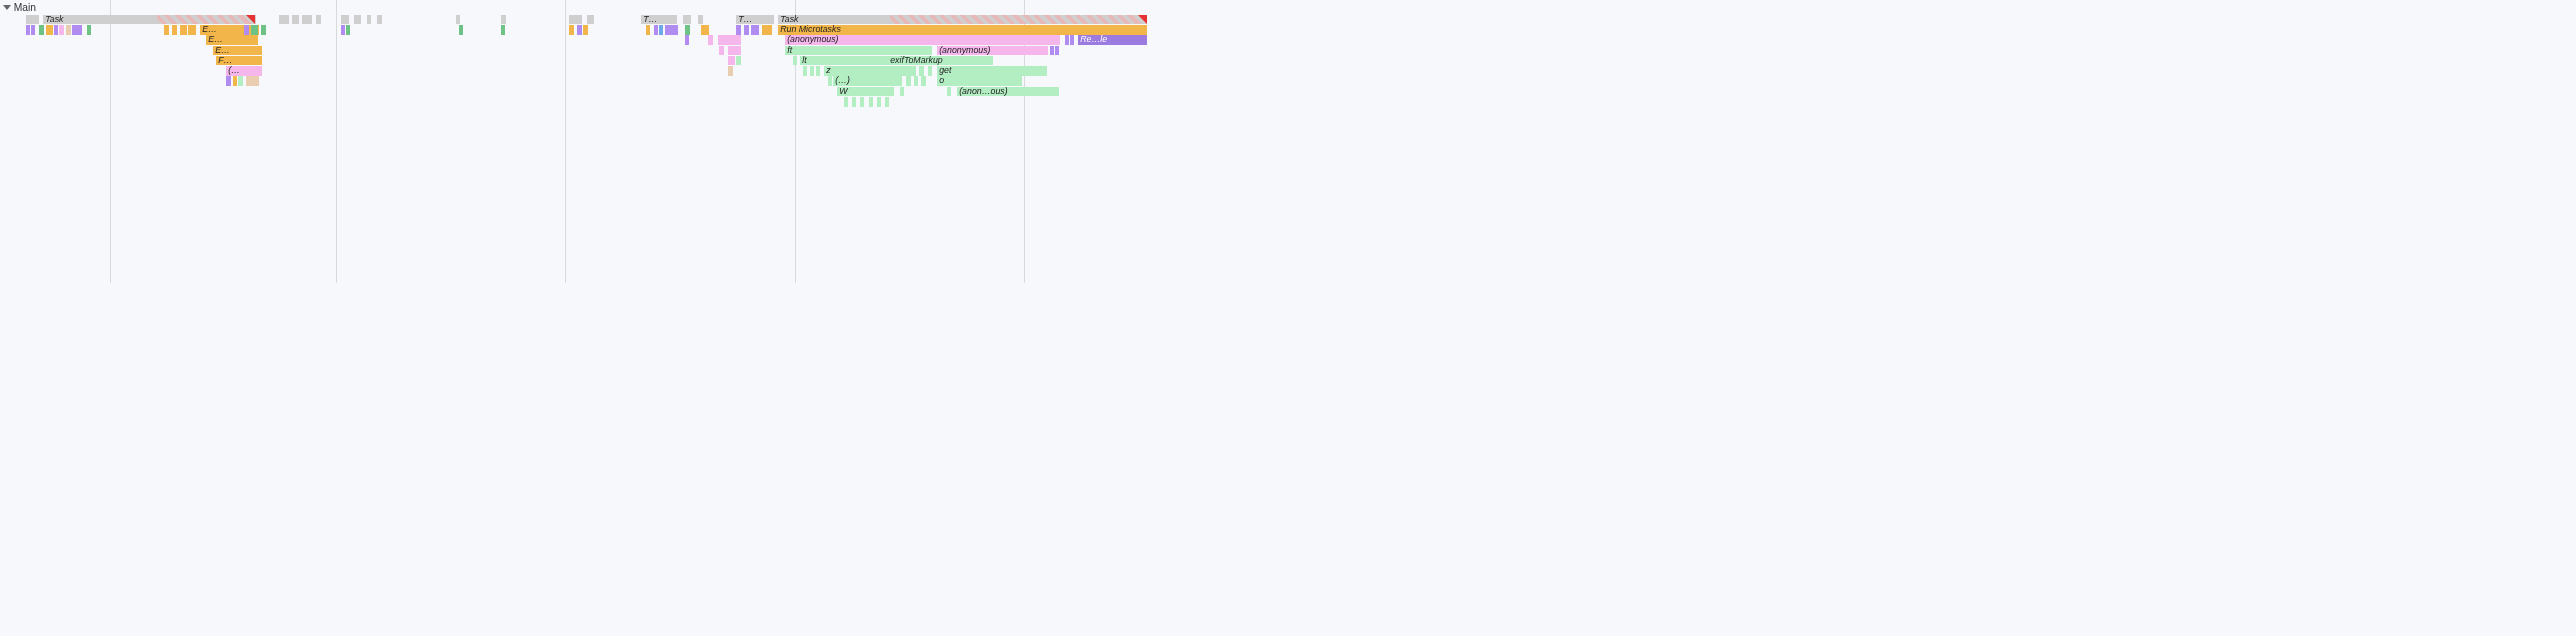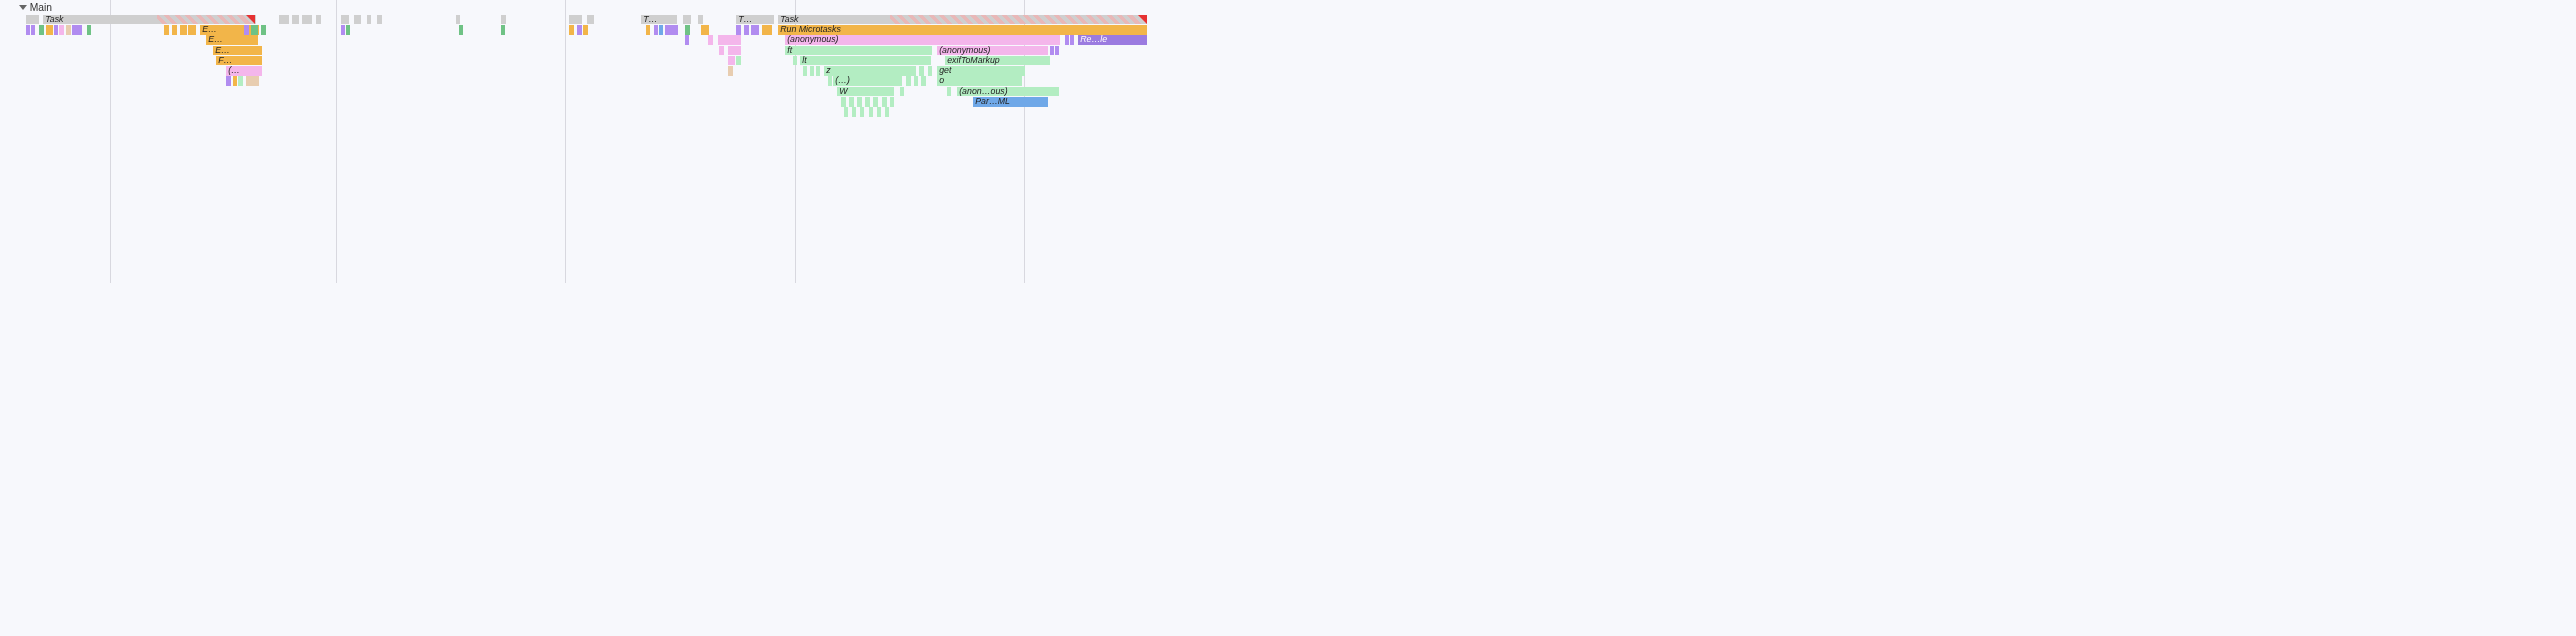--- a/index.html
+++ b/index.html
@@ -1,19 +1,19 @@
 <!DOCTYPE html>
 <html style="font-size:11.8px"><head>
 <meta charset="utf-8">
 <style>
 * { margin:0; padding:0; box-sizing:border-box; }
 body { font-family:-apple-system,BlinkMacSystemFont,"Segoe UI",sans-serif; font-size:9.6px; background:#f7f8fc; overflow:hidden; width:1147px; }
 .root { position:relative; width:1147px; height:283px; }
 .gridline { position:absolute; top:0; bottom:0; width:0.7px; background:#d8d8df; }
-.header { display:flex; align-items:center; gap:2.9px; padding:1.5px 2.9px; font-size:10.3px; color:#333;margin-left:16px; }
+.header { display:flex; align-items:center; gap:2.9px; padding:1.5px 2.9px; font-size:10.3px; color:#333; }
 .disclosure { width:0; height:0; border-left:4.4px solid transparent; border-right:4.4px solid transparent; border-top:5.1px solid #666; }
 .tracks { position:absolute; left:0; right:0; top:14.7px; }
 .row { position:relative; height:10.3px;font-style:italic; }
 .bar { position:absolute; top:0; height:9.6px; overflow:hidden; white-space:nowrap; font-size:8.8px; line-height:9.6px; padding:0 2.2px; color:#222; }
 .c-gray { background:#cfcfcf; }
 .c-orange { background:#f2b549; }
 .c-purple { background:#b18cf0; }
 .c-green { background:#6fc285; }
 .c-pink { background:#f4b6eb; }
 .c-mint { background:#b3edc2; }
@@ -127,62 +127,52 @@
         <div class="bar c-pink" style="left: 937px; width: 111px;">(anonymous)</div>
         <div class="bar c-purple" style="left: 1050px; width: 3.3px;"></div>
         <div class="bar c-purple" style="left: 1055px; width: 3.3px;"></div>
       </div>
       <div class="row">
         <div class="bar c-orange" style="left: 216px; width: 46px;">F…</div>
         <div class="bar c-pink" style="left: 728px; width: 6.6px;"></div>
         <div class="bar c-mint" style="left: 736px; width: 4.9px;"></div>
         <div class="bar c-mint" style="left: 793px; width: 3.3px;"></div>
         <div class="bar c-mint" style="left: 800px; width: 131px;">lt</div>
-        <div class="bar c-mint" style="left: 945px; width: 105px;">exifToMarkup</div>
+        <div class="bar c-mint" style="left: 888px; width: 105px;">exifToMarkup</div>
       </div>
       <div class="row">
         <div class="bar c-pink" style="left: 226px; width: 36px;">(…</div>
         <div class="bar c-tan" style="left: 728px; width: 4.9px;"></div>
         <div class="bar c-mint" style="left: 803px; width: 3.3px;"></div>
         <div class="bar c-mint" style="left: 810px; width: 3.3px;"></div>
         <div class="bar c-mint" style="left: 816px; width: 3.3px;"></div>
         <div class="bar c-mint" style="left: 824px; width: 92px;">z</div>
         <div class="bar c-mint" style="left: 919px; width: 4.9px;"></div>
         <div class="bar c-mint" style="left: 928px; width: 3.3px;"></div>
-        <div class="bar c-mint" style="left: 937px; width: 88px;">get</div>
+        <div class="bar c-mint" style="left: 937px; width: 110px;">get</div>
       </div>
       <div class="row">
         <div class="bar c-purple" style="left: 226px; width: 4.9px;"></div>
         <div class="bar c-orange" style="left: 233px; width: 3.3px;"></div>
         <div class="bar c-mint" style="left: 238px; width: 4.9px;"></div>
         <div class="bar c-tan" style="left: 246px; width: 13px;"></div>
         <div class="bar c-mint" style="left: 828px; width: 3.3px;"></div>
         <div class="bar c-mint" style="left: 833px; width: 69px;">(…)</div>
         <div class="bar c-mint" style="left: 906px; width: 4.9px;"></div>
         <div class="bar c-mint" style="left: 914px; width: 3.3px;"></div>
         <div class="bar c-mint" style="left: 921px; width: 4.9px;"></div>
         <div class="bar c-mint" style="left: 937px; width: 85px;">o</div>
       </div>
       <div class="row">
         <div class="bar c-mint" style="left: 837px; width: 57px;">W</div>
         <div class="bar c-mint" style="left: 900px; width: 3.3px;"></div>
         <div class="bar c-mint" style="left: 947px; width: 3.3px;"></div>
         <div class="bar c-mint" style="left: 957px; width: 102px;">(anon…ous)</div>
       </div>
       <div class="row">
-        <div class="bar c-mint" style="left: 841px; width: 4.9px;"></div>
-        <div class="bar c-mint" style="left: 849px; width: 4.9px;"></div>
-        <div class="bar c-mint" style="left: 857px; width: 4.9px;"></div>
-        <div class="bar c-mint" style="left: 865px; width: 4.9px;"></div>
-        <div class="bar c-mint" style="left: 873px; width: 4.9px;"></div>
-        <div class="bar c-mint" style="left: 882px; width: 4.9px;"></div>
-        <div class="bar c-mint" style="left: 890px; width: 3.3px;"></div>
-        <div class="bar c-blue" style="left: 973px; width: 75px;">Par…ML</div>
-      </div>
-      <div class="row">
         <div class="bar c-mint" style="left: 844px; width: 3.3px;"></div>
         <div class="bar c-mint" style="left: 852px; width: 3.3px;"></div>
         <div class="bar c-mint" style="left: 860px; width: 3.3px;"></div>
         <div class="bar c-mint" style="left: 869px; width: 3.3px;"></div>
         <div class="bar c-mint" style="left: 877px; width: 3.3px;"></div>
         <div class="bar c-mint" style="left: 885px; width: 3.3px;"></div>
       </div>
     </div>
 </div>
 

